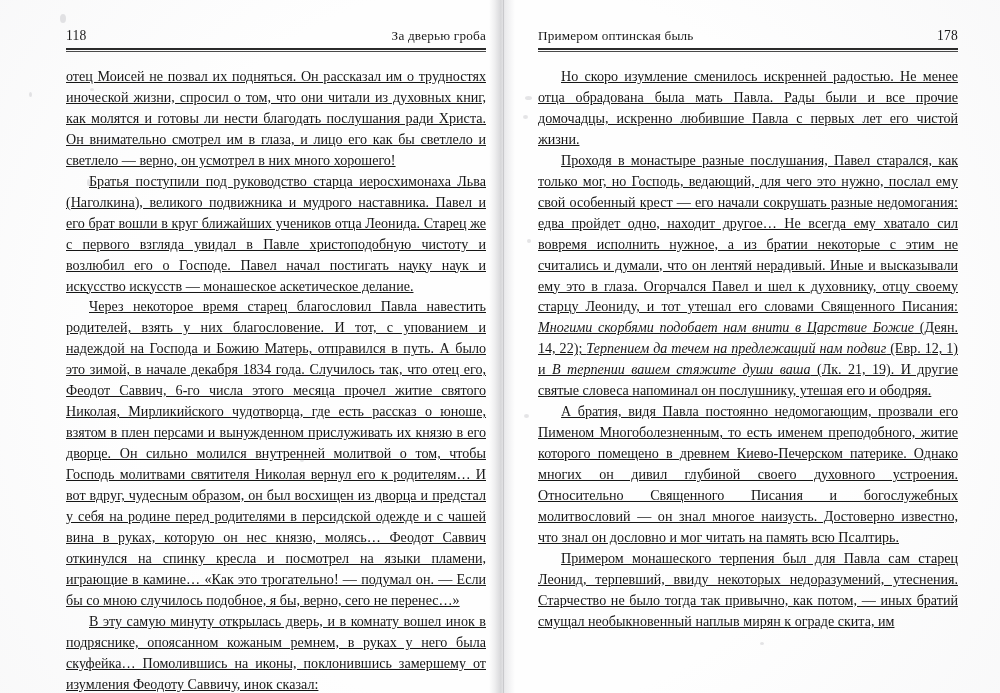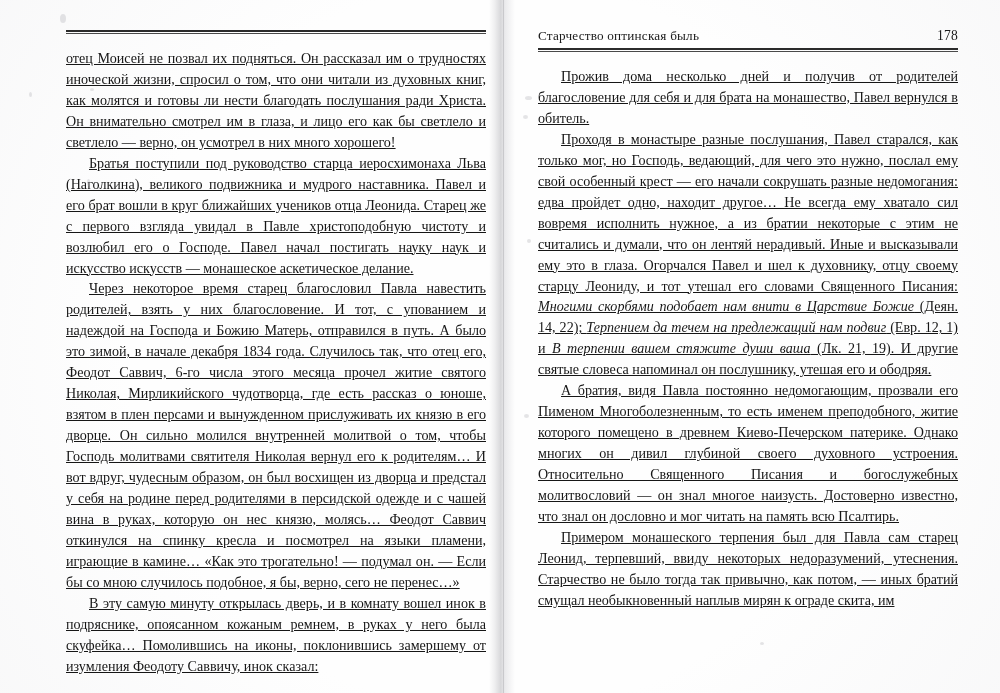--- a/index.html
+++ b/index.html
@@ -140,43 +140,47 @@
 </head>
 <body>
 
 <div id="scan">
 
   <div class="paper-tint"></div>
 
   <div class="page left">
     <div class="page-inner">
 
+      <div class="runhead lefthead">
+        <span class="folio">118</span>
+        <span class="title">За дверью гроба</span>
+      </div>
       <div class="rule"></div>
 
       <div class="body">
           <p class="noindent"><span>отец Моисей не позвал их подняться. Он рассказал им о трудностях иноческой жизни, спросил о том, что они читали из духовных книг, как молятся и готовы ли нести благодать послушания ради Христа. Он внимательно смотрел им в глаза, и лицо его как бы светлело и светлело — верно, он усмотрел в них много хорошего!</span></p>
           <p><span>Братья поступили под руководство старца иеросхимонаха Льва (Наголкина), великого подвижника и мудрого наставника. Павел и его брат вошли в круг ближайших учеников отца Леонида. Старец же с первого взгляда увидал в Павле христоподобную чистоту и возлюбил его о Господе. Павел начал постигать науку наук и искусство искусств — монашеское аскетическое делание.</span></p>
           <p><span>Через некоторое время старец благословил Павла навестить родителей, взять у них благословение. И тот, с упованием и надеждой на Господа и Божию Матерь, отправился в путь. А было это зимой, в начале декабря 1834 года. Случилось так, что отец его, Феодот Саввич, 6-го числа этого месяца прочел житие святого Николая, Мирликийского чудотворца, где есть рассказ о юноше, взятом в плен персами и вынужденном прислуживать их князю в его дворце. Он сильно молился внутренней молитвой о том, чтобы Господь молитвами святителя Николая вернул его к родителям… И вот вдруг, чудесным образом, он был восхищен из дворца и предстал у себя на родине перед родителями в персидской одежде и с чашей вина в руках, которую он нес князю, молясь… Феодот Саввич откинулся на спинку кресла и посмотрел на языки пламени, играющие в камине… «Как это трогательно! — подумал он. — Если бы со мною случилось подобное, я бы, верно, сего не перенес…»</span></p>
           <p><span>В эту самую минуту открылась дверь, и в комнату вошел инок в подряснике, опоясанном кожаным ремнем, в руках у него была скуфейка… Помолившись на иконы, поклонившись замершему от изумления Феодоту Саввичу, инок сказал:</span></p>
         </div>
 
     </div>
   </div>
 
   <div class="page right">
     <div class="page-inner">
 
       <div class="runhead righthead">
-        <span class="title">Старчество оптинская быль</span>
+        <span class="title">Примером оптинская быль</span>
         <span class="folio">178</span>
       </div>
       <div class="rule"></div>
 
       <div class="body">
-          <p><span>Прожив дома несколько дней и получив от родителей благословение для себя и для брата на монашество, Павел вернулся в обитель.</span></p>
+          <p><span>Но скоро изумление сменилось искренней радостью. Не менее отца обрадована была мать Павла. Рады были и все прочие домочадцы, искренно любившие Павла с первых лет его чистой жизни.</span></p>
           <p><span>Проходя в монастыре разные послушания, Павел старался, как только мог, но Господь, ведающий, для чего это нужно, послал ему свой особенный крест — его начали сокрушать разные недомогания: едва пройдет одно, находит другое… Не всегда ему хватало сил вовремя исполнить нужное, а из братии некоторые с этим не считались и думали, что он лентяй нерадивый. Иные и высказывали ему это в глаза. Огорчался Павел и шел к духовнику, отцу своему старцу Леониду, и тот утешал его словами Священного Писания: </span><i>Многими скорбями подобает нам внити в Царствие Божие</i><span> (Деян. 14, 22); </span><i>Терпением да течем на предлежащий нам подвиг</i><span> (Евр. 12, 1) и </span><i>В терпении вашем стяжите души ваша</i><span> (Лк. 21, 19). И другие святые словеса напоминал он послушнику, утешая его и ободряя.</span></p>
           <p><span>А братия, видя Павла постоянно недомогающим, прозвали его Пименом Многоболезненным, то есть именем преподобного, житие которого помещено в древнем Киево-Печерском патерике. Однако многих он дивил глубиной своего духовного устроения. Относительно Священного Писания и богослужебных молитвословий — он знал многое наизусть. Достоверно известно, что знал он дословно и мог читать на память всю Псалтирь.</span></p>
           <p><span>Примером монашеского терпения был для Павла сам старец Леонид, терпевший, ввиду некоторых недоразумений, утеснения. Старчество не было тогда так привычно, как потом, — иных братий смущал необыкновенный наплыв мирян к ограде скита, им</span></p>
         </div>
 
     </div>
   </div>
 
   <div class="gutter"></div>
   <div class="gutter-line"></div>

